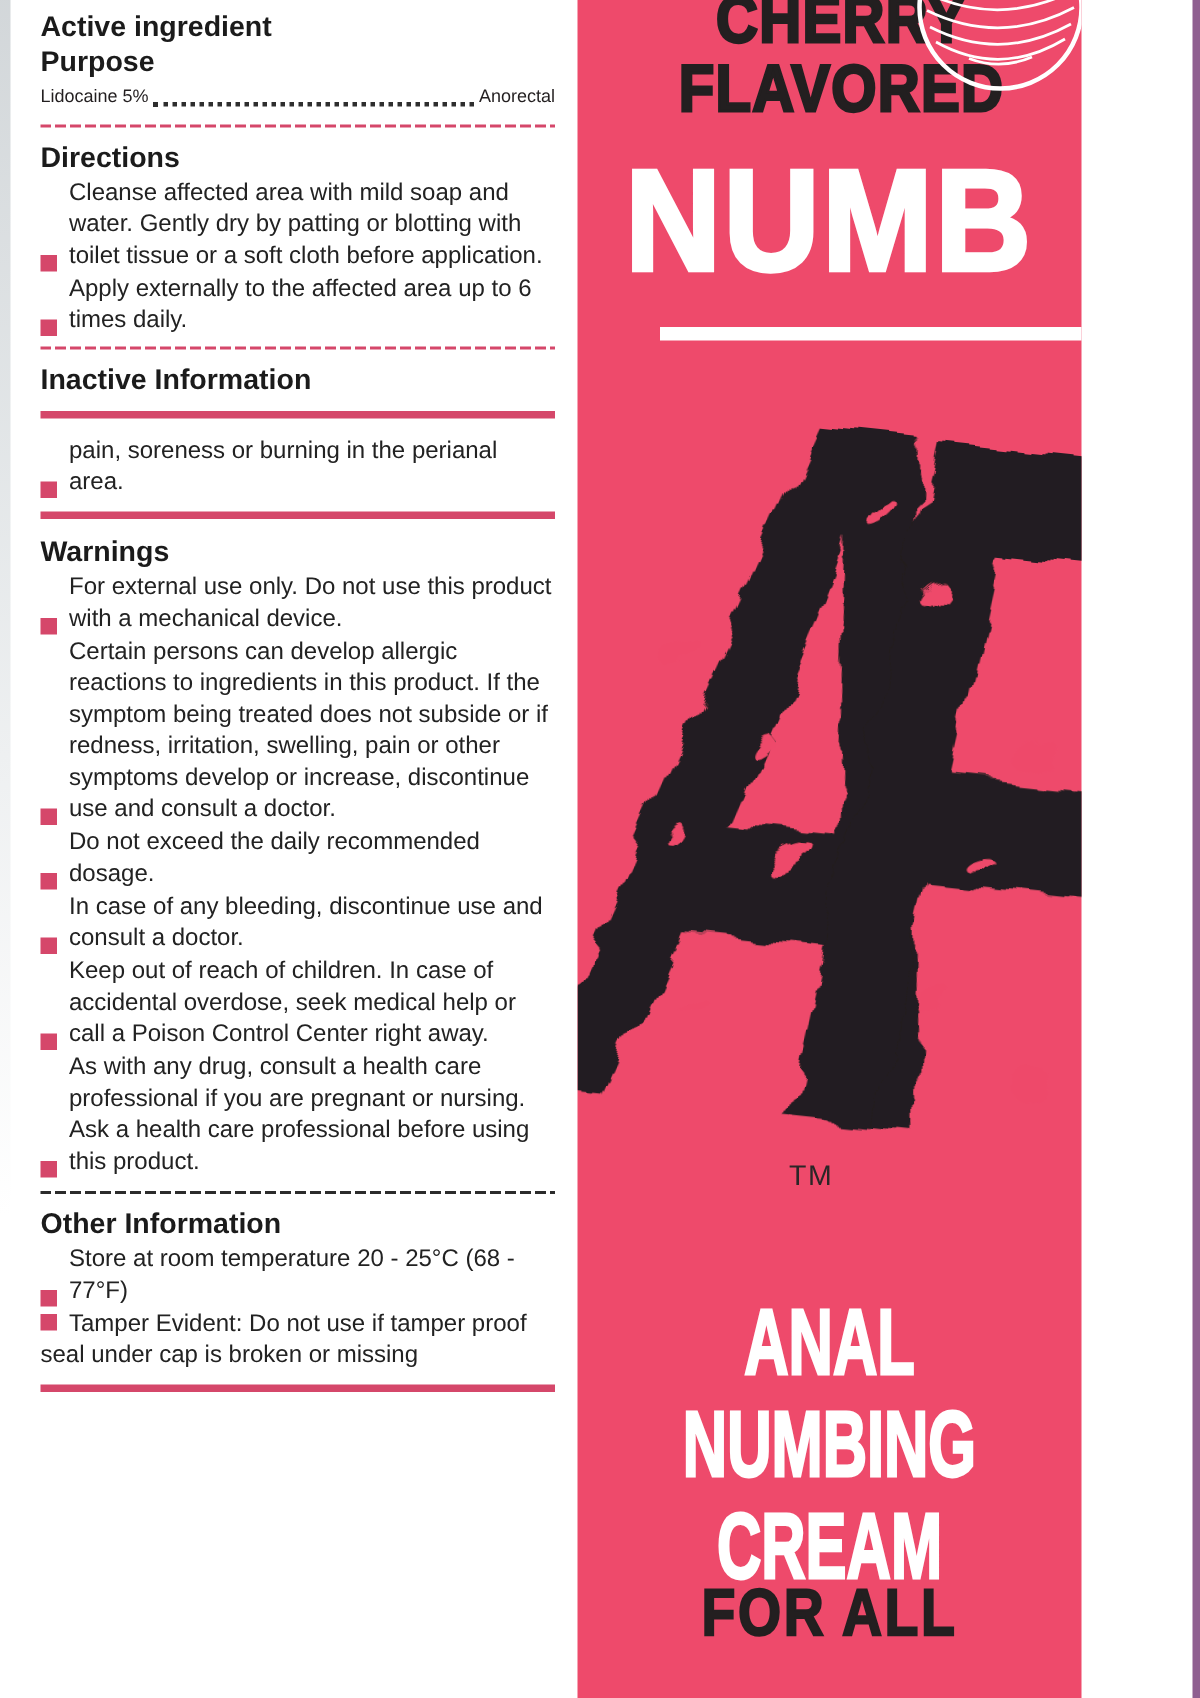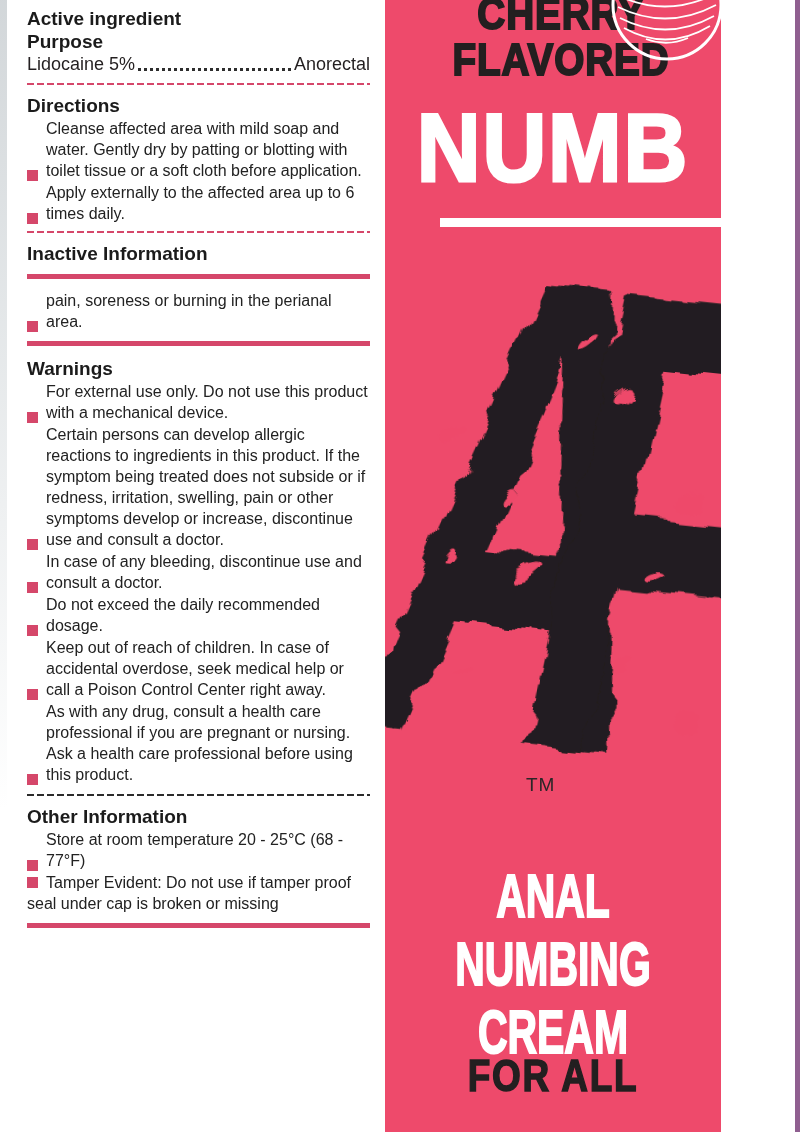--- a/index.html
+++ b/index.html
@@ -16,21 +16,21 @@
     position:absolute; left:0; top:0; width:398px; height:1000px; background:#fff;
   }
   .left-edge-shade{
     position:absolute; left:0; top:0; width:7px; height:900px;
     background:linear-gradient(180deg, #aeb6bb 0%, #cdd3d6 35%, #ffffff 90%);
     opacity:.55;
   }
   .lp-inner{ padding:7px 28px 0 27px; }
   .h{ font-size:19px; font-weight:bold; line-height:23px; color:#1b1b1b; }
   .body-text{ font-size:16px; line-height:21px; color:#222; }
-  .leader-row{ display:flex; align-items:flex-end; font-size:18px; line-height:23px; }
+  .leader-row{ display:flex; align-items:flex-end; font-size:12px; line-height:23px; }
   .leader{ flex:1; border-bottom:3px dotted #2e2e2e; margin:0 3px 5px 3px; }
   .hr-dash-pink{
     height:2px; margin:7px 0 9px 0;
     background:repeating-linear-gradient(90deg, var(--divider,#D5476A) 0 7px, rgba(0,0,0,0) 7px 10px);
   }
   .hr-dash-black{
     height:2px; margin:9px 0 9px 0;
     background:repeating-linear-gradient(90deg, #2b2b2b 0 7px, rgba(0,0,0,0) 7px 10px);
   }
   .hr-thick{ height:5px; margin:9px 0 11px 0; background:var(--divider,#D5476A); }
@@ -124,25 +124,25 @@
     <div class="bullet body-text">
       <span class="sq"></span>
       <span>For external use only. Do not use this product with a mechanical device.</span>
     </div>
     <div class="bullet body-text">
       <span class="sq"></span>
       <span>Certain persons can develop allergic reactions to ingredients in this product. If the symptom being treated does not subside or if redness, irritation, swelling, pain or other symptoms develop or increase, discontinue use and consult a doctor.</span>
     </div>
     <div class="bullet body-text">
       <span class="sq"></span>
+      <span>Do not exceed the daily recommended dosage.</span>
+    </div>
+    <div class="bullet body-text">
+      <span class="sq"></span>
       <span>In case of any bleeding, discontinue use and consult a doctor.</span>
-    </div>
-    <div class="bullet body-text">
-      <span class="sq"></span>
-      <span>Do not exceed the daily recommended dosage.</span>
     </div>
     <div class="bullet body-text">
       <span class="sq"></span>
       <span>Keep out of reach of children. In case of accidental overdose, seek medical help or call a Poison Control Center right away.</span>
     </div>
     <div class="bullet body-text">
       <span class="sq"></span>
       <span>As with any drug, consult a health care professional if you are pregnant or nursing. Ask a health care professional before using this product.</span>
     </div>
 

